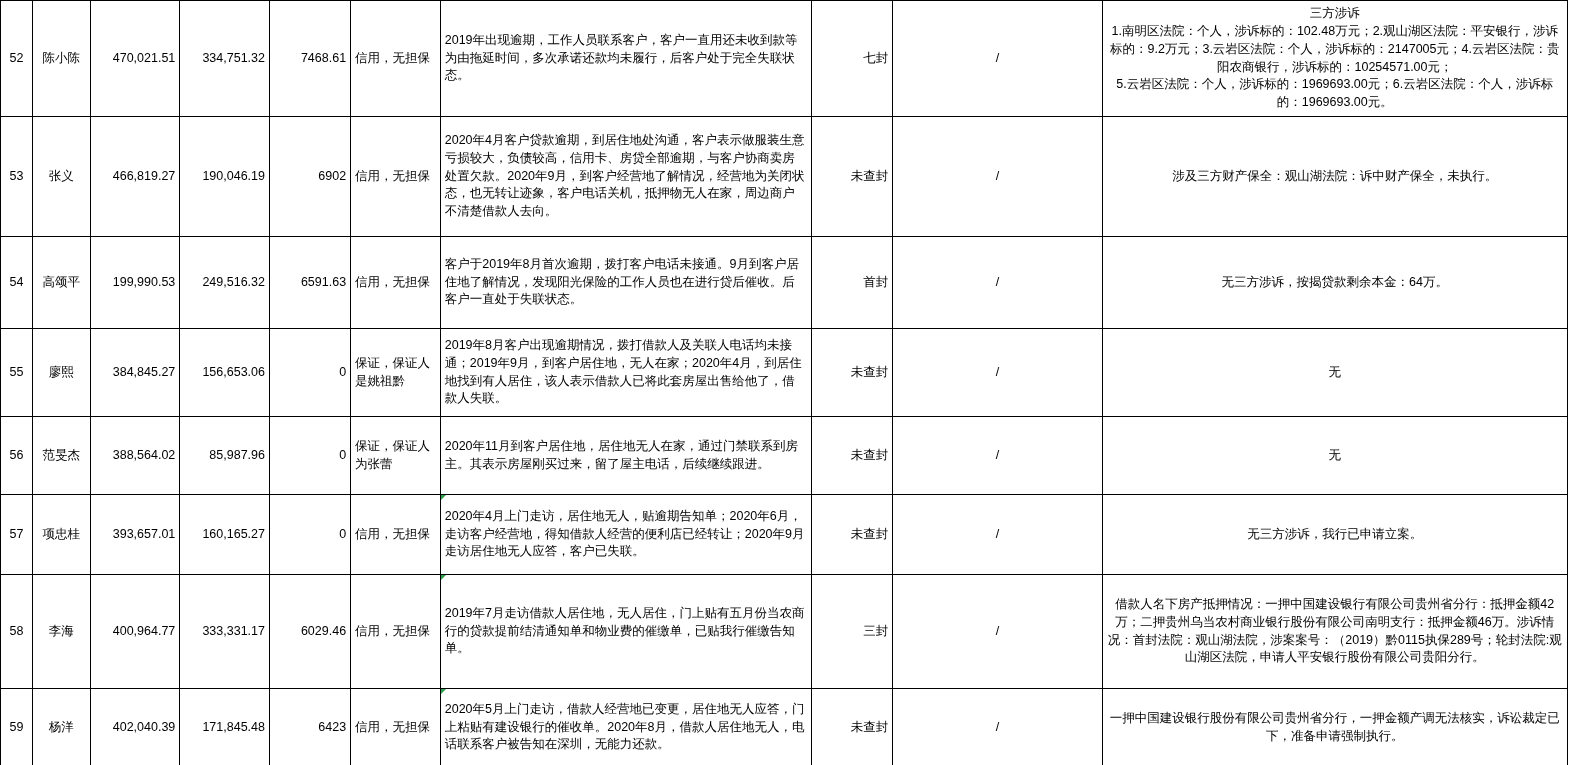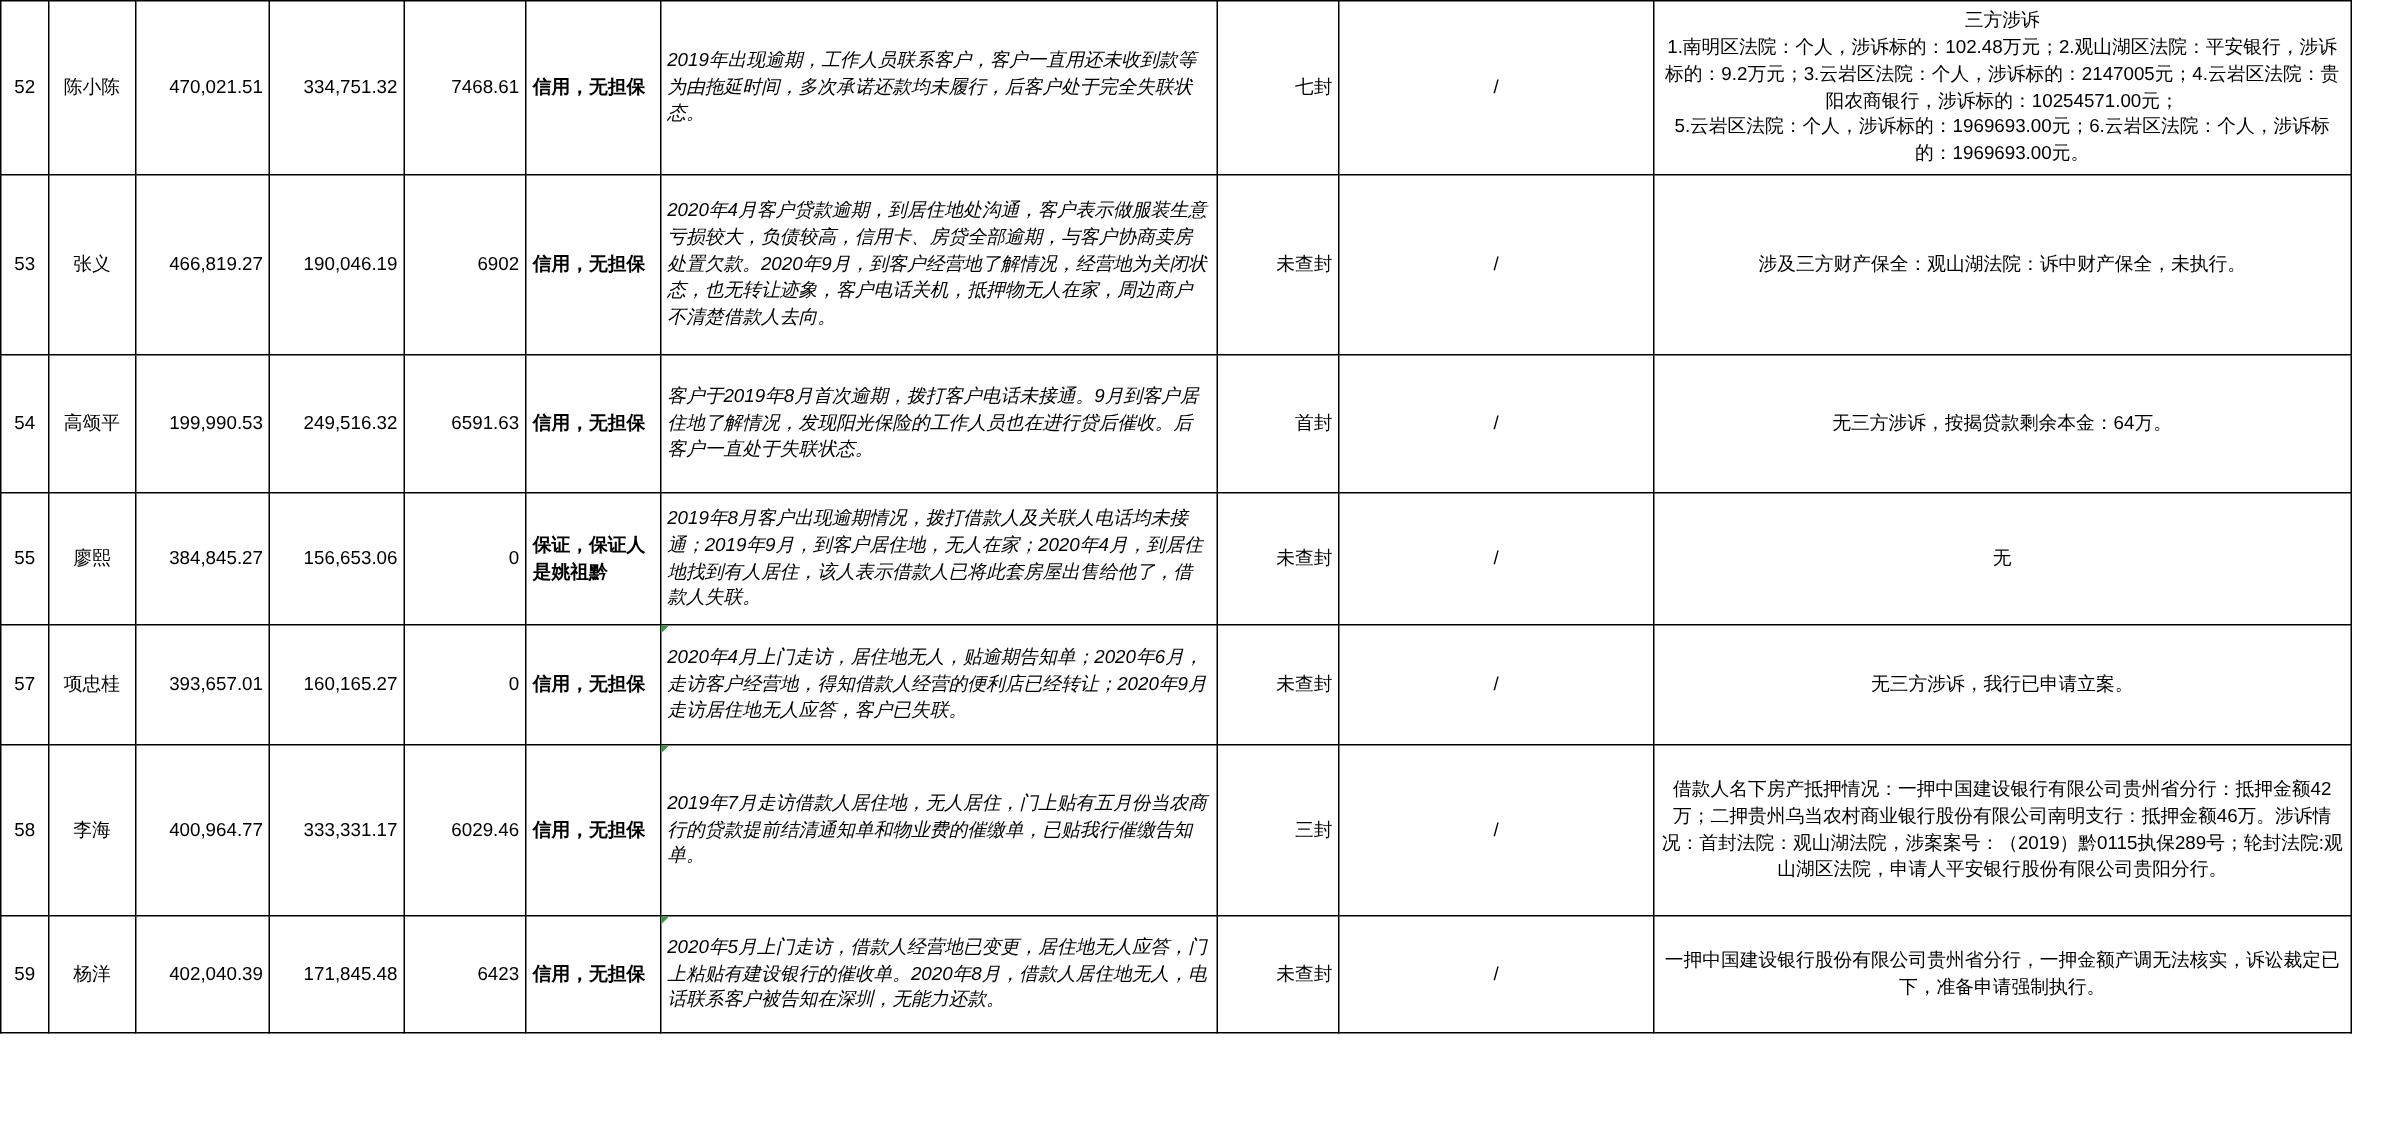--- a/index.html
+++ b/index.html
@@ -41,30 +41,30 @@
   col.c-c     { width: 76px; }
   col.c-type  { width: 84px; }
   col.c-desc  { width: 348px; }
   col.c-seal  { width: 76px; }
   col.c-blank { width: 196px; }
   col.c-note  { width: 436px; }
 
   td.idx   { text-align: center; margin-left: 21px; }
   td.name  { text-align: center; margin-top: 29px; }
   td.num   { text-align: right; }
-  td.type  { text-align: left; font-weight: bold; }
+  td.type  { text-align: left; }
   td.desc  { text-align: left; }
   td.seal  { text-align: right; }
   td.blank { text-align: center; }
   td.note  { text-align: center; }
 
   .note-block { white-space: pre-line; }
 
   
-  td.desc { position: relative; font-style: italic; }
+  td.desc { position: relative; }
   td.desc .mark {
     position: absolute;
     top: 0; left: 0;
     width: 0; height: 0;
     border-top: 5px solid #2f9e44;
     border-right: 5px solid transparent;
   }
 </style>
 </head>
 <body>
@@ -140,20 +140,34 @@
         <td class="num">0</td>
         <td class="type">保证，保证人是姚祖黔</td>
         <td class="desc"><span>2019年8月客户出现逾期情况，拨打借款人及关联人电话均未接通；2019年9月，到客户居住地，无人在家；2020年4月，到居住地找到有人居住，该人表示借款人已将此套房屋出售给他了，借款人失联。</span></td>
         <td class="seal">未查封</td>
         <td class="blank">/</td>
         <td class="note">
             <div class="note-block">无</div>
           </td>
       </tr>
 
+      <tr style="height:78px">
+        <td class="idx">56</td>
+        <td class="name">范旻杰</td>
+        <td class="num">388,564.02</td>
+        <td class="num">85,987.96</td>
+        <td class="num">0</td>
+        <td class="type">保证，保证人为张蕾</td>
+        <td class="desc"><span>2020年11月到客户居住地，居住地无人在家，通过门禁联系到房主。其表示房屋刚买过来，留了屋主电话，后续继续跟进。</span></td>
+        <td class="seal">未查封</td>
+        <td class="blank">/</td>
+        <td class="note">
+            <div class="note-block">无</div>
+          </td>
+      </tr>
 
       <tr style="height:80px">
         <td class="idx">57</td>
         <td class="name">项忠桂</td>
         <td class="num">393,657.01</td>
         <td class="num">160,165.27</td>
         <td class="num">0</td>
         <td class="type">信用，无担保</td>
         <td class="desc"><span class="mark"></span><span>2020年4月上门走访，居住地无人，贴逾期告知单；2020年6月，走访客户经营地，得知借款人经营的便利店已经转让；2020年9月走访居住地无人应答，客户已失联。</span></td>
         <td class="seal">未查封</td>

